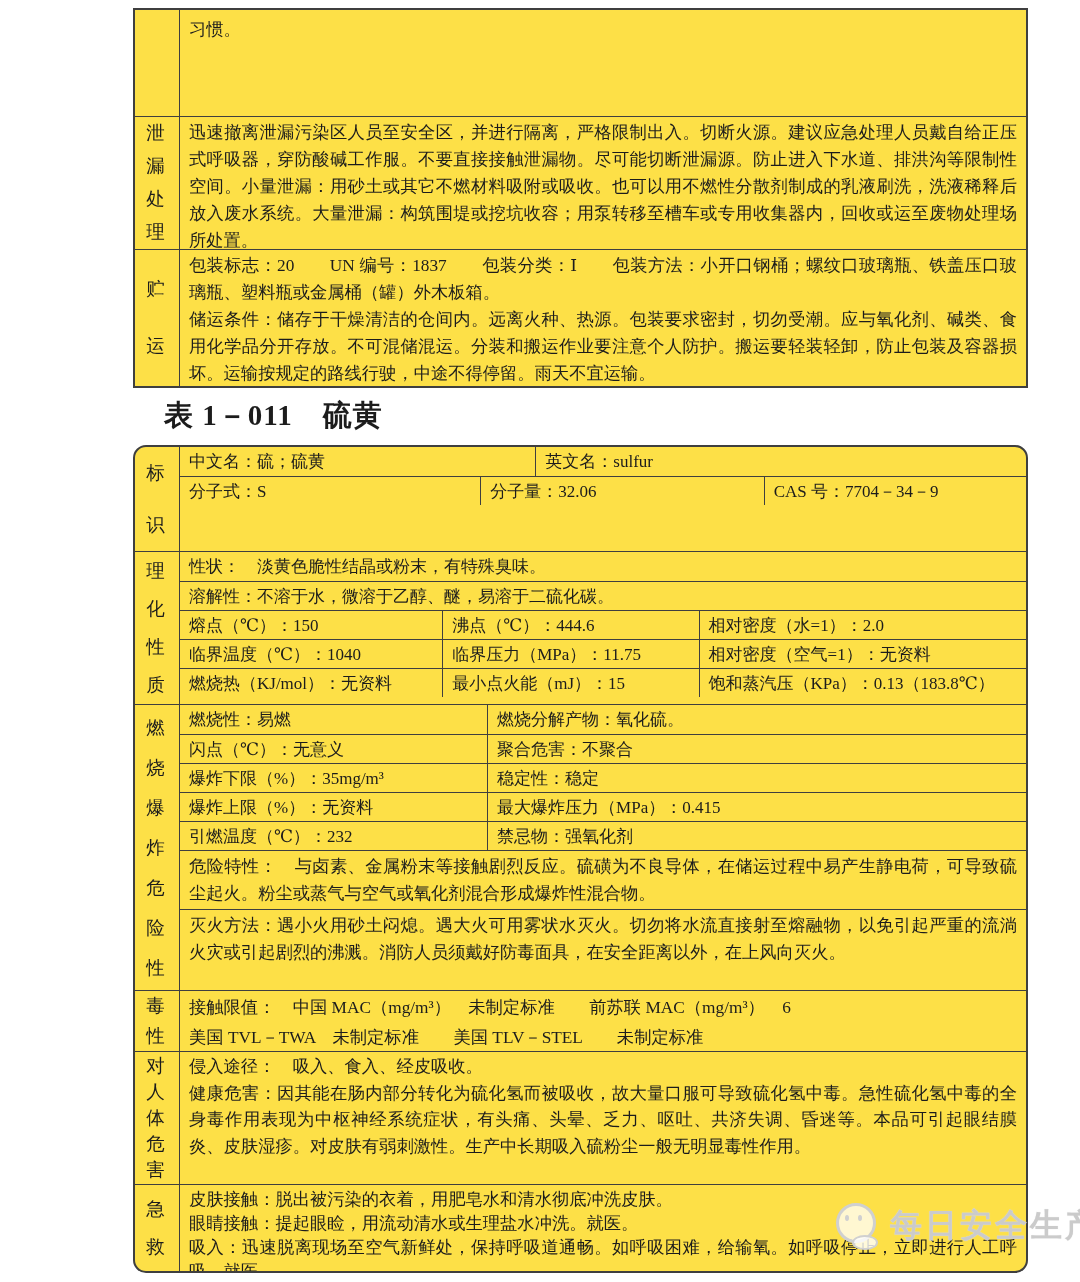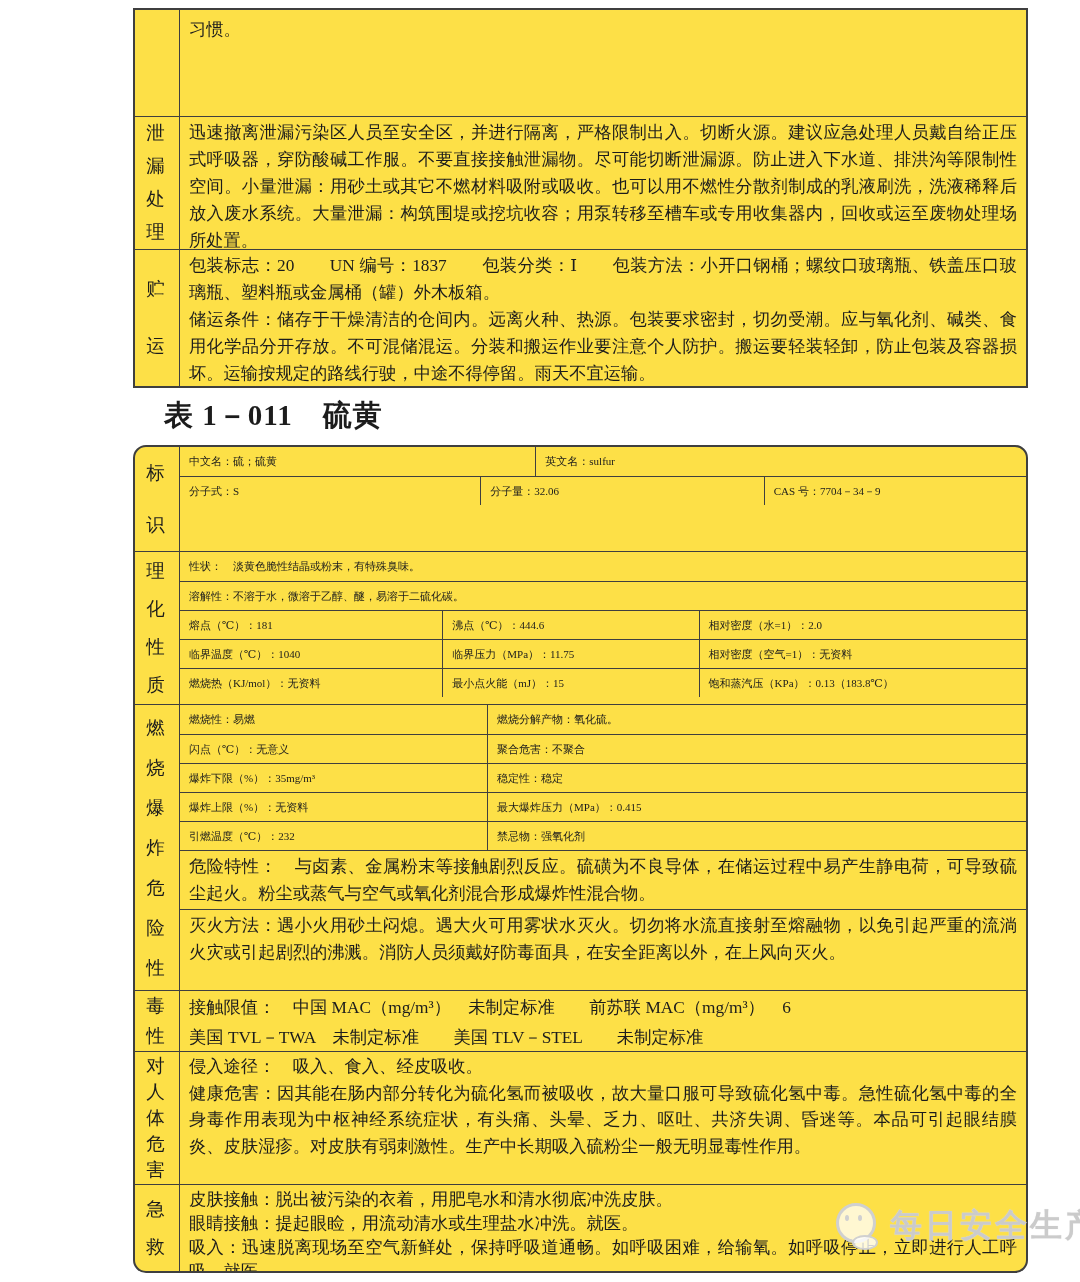--- a/index.html
+++ b/index.html
@@ -34,21 +34,21 @@
   .lbl-phys span    { line-height:38px; }
   .lbl-fire span    { line-height:40px; }
   .lbl-tox span     { line-height:30px;font-family:Liberation Serif, serif; }
   .lbl-harm span    { line-height:26px; }
   .lbl-aid span     { line-height:38px; }
   .rows { flex:1 1 auto; display:flex; flex-direction:column; min-width:0; }
   .row { display:flex; align-items:stretch; }
   .row + .row { border-top:1.5px solid #3f3f3f; }
   .cell {
     display:flex; align-items:center;
-    padding:0 9px; font-size:11px; white-space:nowrap; overflow:hidden;
+    padding:0 9px; font-size:17px; white-space:nowrap; overflow:hidden;
   }
   .cell + .cell { border-left:1.5px solid #3f3f3f; }
   .h29 { height:29px; }
   .para {
     display:block; white-space:normal;
     padding:2px 9px 0 9px; line-height:27px; font-size:17.3px;
     text-align:justify;
   }
   .para div { text-align:justify; }
   
@@ -166,21 +166,21 @@
       <span>理化性质</span>
     </div>
     <div class="rows">
       <div class="row h29">
         <div class="cell w-full">性状：　淡黄色脆性结晶或粉末，有特殊臭味。</div>
       </div>
       <div class="row h29">
         <div class="cell w-full">溶解性：不溶于水，微溶于乙醇、醚，易溶于二硫化碳。</div>
       </div>
       <div class="row h29">
-        <div class="cell w-p3a">熔点（℃）：181</div>
+        <div class="cell w-p3a">熔点（℃）：150</div>
         <div class="cell w-p3b">沸点（℃）：444.6</div>
         <div class="cell w-p3c">相对密度（水=1）：2.0</div>
       </div>
       <div class="row h29">
         <div class="cell w-p3a">临界温度（℃）：1040</div>
         <div class="cell w-p3b">临界压力（MPa）：11.75</div>
         <div class="cell w-p3c">相对密度（空气=1）：无资料</div>
       </div>
       <div class="row h29">
         <div class="cell w-p3a">燃烧热（KJ/mol）：无资料</div>

